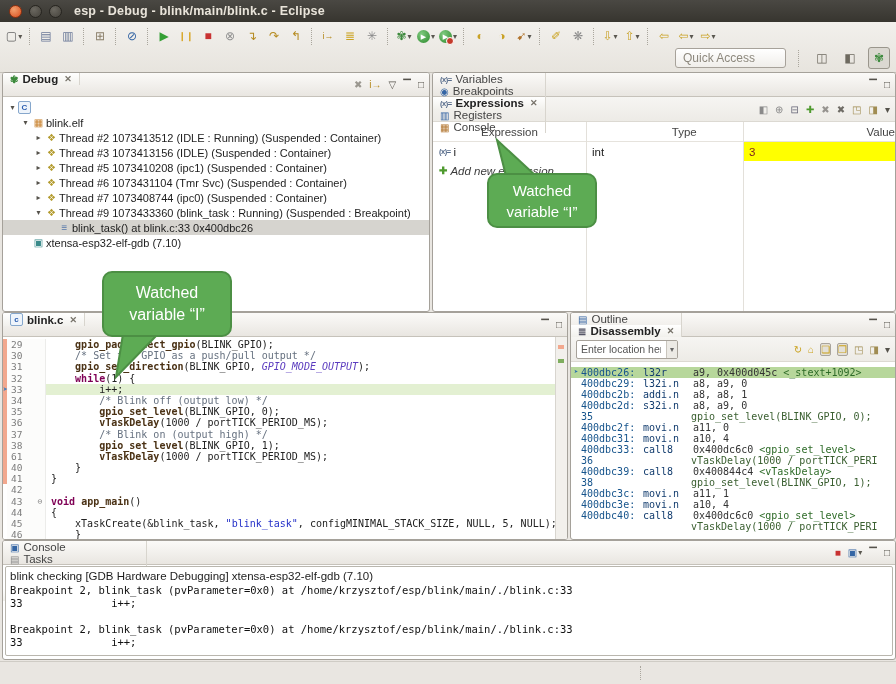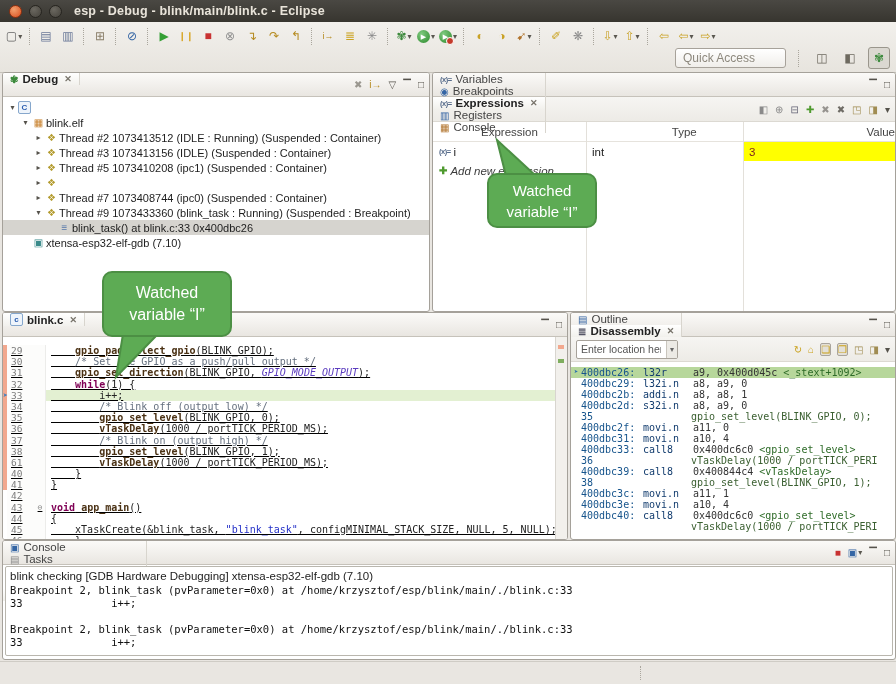--- a/index.html
+++ b/index.html
@@ -283,20 +283,21 @@
           <span>Thread #3 1073413156 (IDLE) (Suspended : Container)</span>
         </div>
         <div class="trow" style="padding-left: 30px;">
           <span class="tarrow">▸</span>
           <span class="ticon" style="color: rgb(179, 155, 46);">❖</span>
           <span>Thread #5 1073410208 (ipc1) (Suspended : Container)</span>
         </div>
         <div class="trow" style="padding-left: 30px;">
           <span class="tarrow">▸</span>
           <span class="ticon" style="color: rgb(179, 155, 46);">❖</span>
+          <span>Thread #6 1073431104 (Tmr Svc) (Suspended : Container)</span>
         </div>
         <div class="trow" style="padding-left: 30px;">
           <span class="tarrow">▸</span>
           <span class="ticon" style="color: rgb(179, 155, 46);">❖</span>
           <span>Thread #7 1073408744 (ipc0) (Suspended : Container)</span>
         </div>
         <div class="trow" style="padding-left: 30px;">
           <span class="tarrow">▾</span>
           <span class="ticon" style="color: rgb(179, 155, 46);">❖</span>
           <span>Thread #9 1073433360 (blink_task : Running) (Suspended : Breakpoint)</span>
@@ -414,21 +415,21 @@
       <div class="vtools">
           <span class="vbtn">
             <span class="glyph" style="color: rgb(85, 82, 75);">▔</span>
           </span>
           <span class="vbtn">
             <span class="glyph" style="color: rgb(85, 82, 75);">□</span>
           </span>
         </div>
     </div>
     <div class="ebody">
-      <div style="position:absolute;left:0;right:11px;top:8px;text-decoration:underline;">
+      <div style="position:absolute;left:0;right:11px;top:2px;">
           <div class="eline"><span class="diffs on"></span><span class="lnum">29</span><span class="fold"></span><span class="lcode"><span class="tok-p">    </span><span class="tok-f">gpio_pad_select_gpio</span><span class="tok-p">(BLINK_GPIO);</span></span></div>
           <div class="eline"><span class="diffs on"></span><span class="lnum">30</span><span class="fold"></span><span class="lcode"><span class="tok-p">    </span><span class="tok-c">/* Set the GPIO as a push/pull output */</span></span></div>
           <div class="eline"><span class="diffs on"></span><span class="lnum">31</span><span class="fold"></span><span class="lcode"><span class="tok-p">    </span><span class="tok-f">gpio_set_direction</span><span class="tok-p">(BLINK_GPIO, </span><span class="tok-m">GPIO_MODE_OUTPUT</span><span class="tok-p">);</span></span></div>
           <div class="eline"><span class="diffs on"></span><span class="lnum">32</span><span class="fold"></span><span class="lcode"><span class="tok-p">    </span><span class="tok-k">while</span><span class="tok-p">(1) {</span></span></div>
           <div class="eline cur"><span class="diffs on"></span><span class="lnum">33</span><span class="fold"></span><span class="lcode"><span class="tok-p">        i++;</span></span><span class="ipm">➤</span></div>
           <div class="eline"><span class="diffs on"></span><span class="lnum">34</span><span class="fold"></span><span class="lcode"><span class="tok-p">        </span><span class="tok-c">/* Blink off (output low) */</span></span></div>
           <div class="eline"><span class="diffs on"></span><span class="lnum">35</span><span class="fold"></span><span class="lcode"><span class="tok-p">        </span><span class="tok-f">gpio_set_level</span><span class="tok-p">(BLINK_GPIO, 0);</span></span></div>
           <div class="eline"><span class="diffs on"></span><span class="lnum">36</span><span class="fold"></span><span class="lcode"><span class="tok-p">        </span><span class="tok-f">vTaskDelay</span><span class="tok-p">(1000 / portTICK_PERIOD_MS);</span></span></div>
           <div class="eline"><span class="diffs on"></span><span class="lnum">37</span><span class="fold"></span><span class="lcode"><span class="tok-p">        </span><span class="tok-c">/* Blink on (output high) */</span></span></div>
           <div class="eline"><span class="diffs on"></span><span class="lnum">38</span><span class="fold"></span><span class="lcode"><span class="tok-p">        </span><span class="tok-f">gpio_set_level</span><span class="tok-p">(BLINK_GPIO, 1);</span></span></div>

